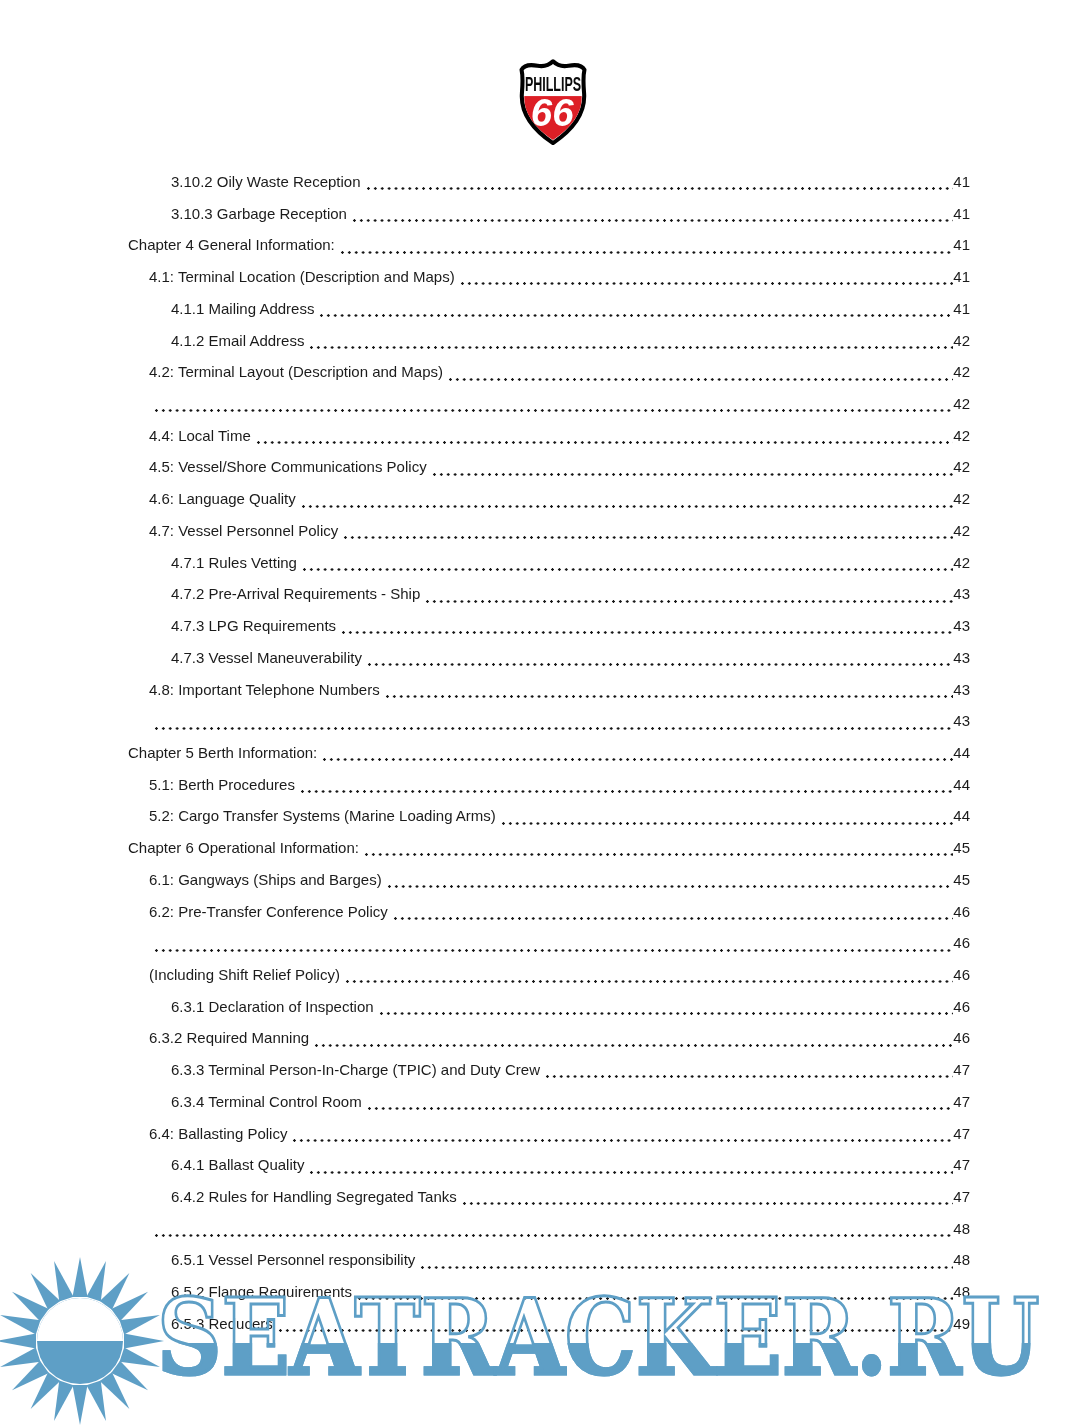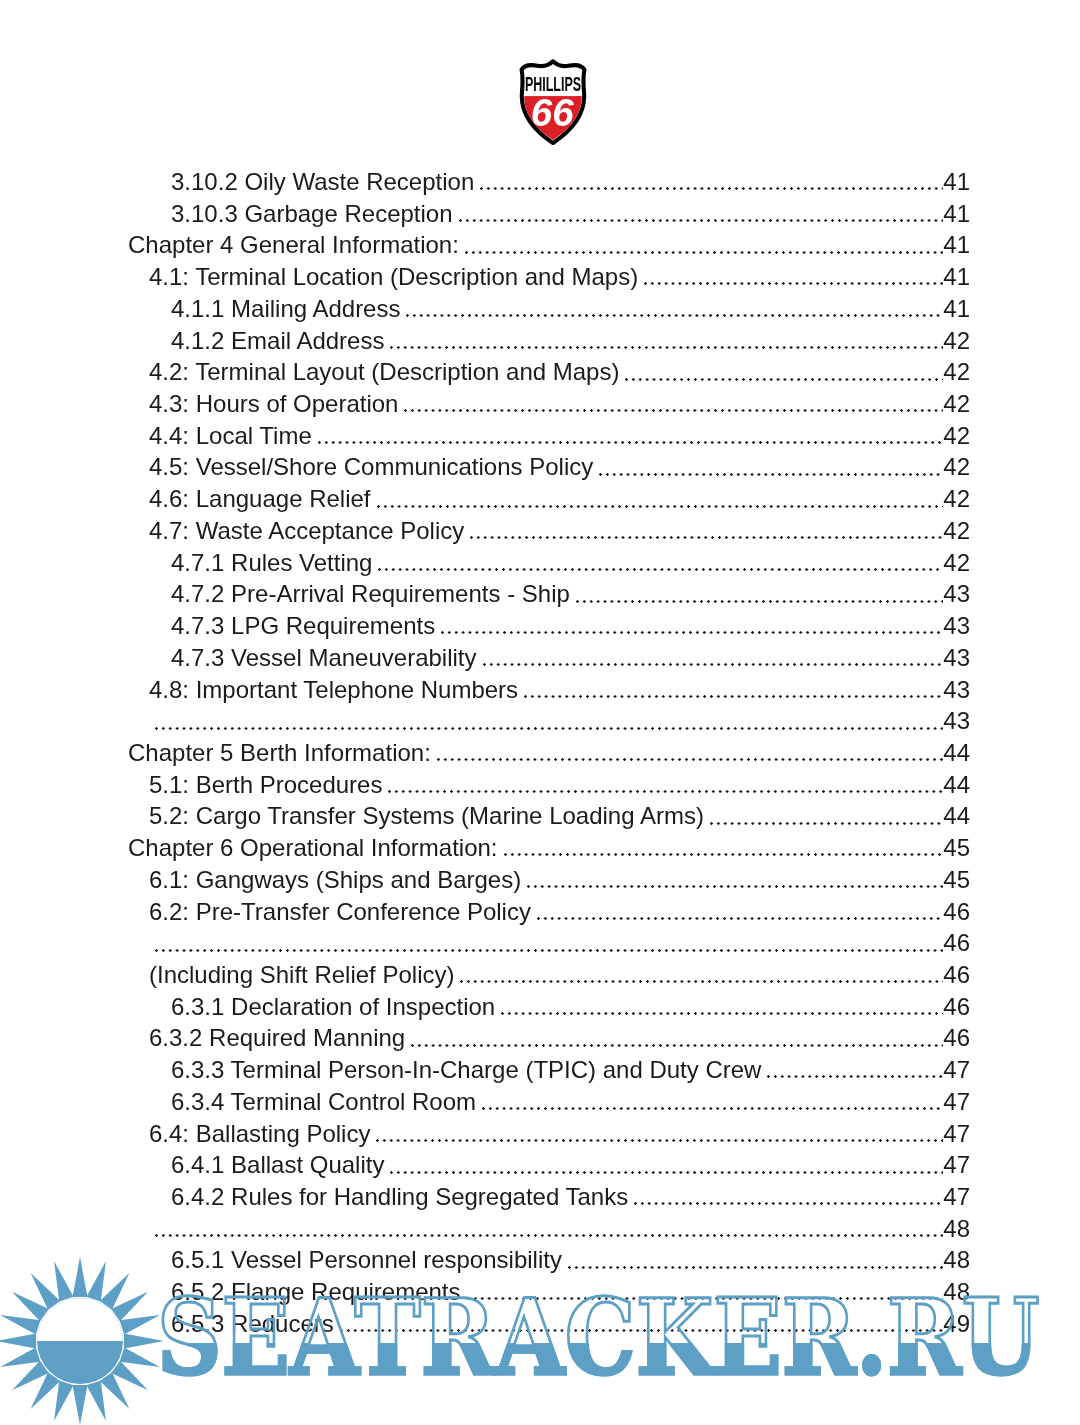--- a/index.html
+++ b/index.html
@@ -4,21 +4,21 @@
 <style>
   html,body{margin:0;padding:0}
   body{
     width:1080px;height:1425px;position:relative;background:#ffffff;overflow:hidden;
     font-family:"Liberation Sans",sans-serif;color:#1b1b1b;
   }
   
   .logo-wrap{position:absolute;left:516px;top:59px;width:74px;height:86px}
   
   .toc{position:absolute;left:128px;top:166px;width:842px}
-  .toc-row{display:flex;height:31.72px;line-height:31.72px;font-size:24px}
+  .toc-row{display:flex;height:31.72px;line-height:31.72px;font-size:15px}
   .toc-label{white-space:nowrap}
   .toc-dots{
     flex:1 1 auto;margin-left:3px;min-width:10px;
     background-image:radial-gradient(circle closest-side,#161616 92%,rgba(0,0,0,0) 100%);
     background-size:6.9px 2.8px;background-repeat:repeat-x;
     background-position:left 1px bottom 7.6px;
   }
   .toc-page{white-space:nowrap}
   .level-1{padding-left:21px}
   .level-2{padding-left:43px}
@@ -91,45 +91,44 @@
     <span class="toc-page">42</span>
   </div>
 
   <div class="toc-row level-1">
     <span class="toc-label">4.2: Terminal Layout (Description and Maps)</span>
     <span class="toc-dots"></span>
     <span class="toc-page">42</span>
   </div>
 
   <div class="toc-row level-1">
-    <span class="toc-label">4.3: Hours of Operation</span>
     <span class="toc-dots"></span>
     <span class="toc-page">42</span>
   </div>
 
   <div class="toc-row level-1">
     <span class="toc-label">4.4: Local Time</span>
     <span class="toc-dots"></span>
     <span class="toc-page">42</span>
   </div>
 
   <div class="toc-row level-1">
     <span class="toc-label">4.5: Vessel/Shore Communications Policy</span>
     <span class="toc-dots"></span>
     <span class="toc-page">42</span>
   </div>
 
   <div class="toc-row level-1">
-    <span class="toc-label">4.6: Language Relief</span>
-    <span class="toc-dots"></span>
-    <span class="toc-page">42</span>
-  </div>
-
-  <div class="toc-row level-1">
-    <span class="toc-label">4.7: Waste Acceptance Policy</span>
+    <span class="toc-label">4.6: Language Quality</span>
+    <span class="toc-dots"></span>
+    <span class="toc-page">42</span>
+  </div>
+
+  <div class="toc-row level-1">
+    <span class="toc-label">4.7: Vessel Personnel Policy</span>
     <span class="toc-dots"></span>
     <span class="toc-page">42</span>
   </div>
 
   <div class="toc-row level-2">
     <span class="toc-label">4.7.1 Rules Vetting</span>
     <span class="toc-dots"></span>
     <span class="toc-page">42</span>
   </div>
 

